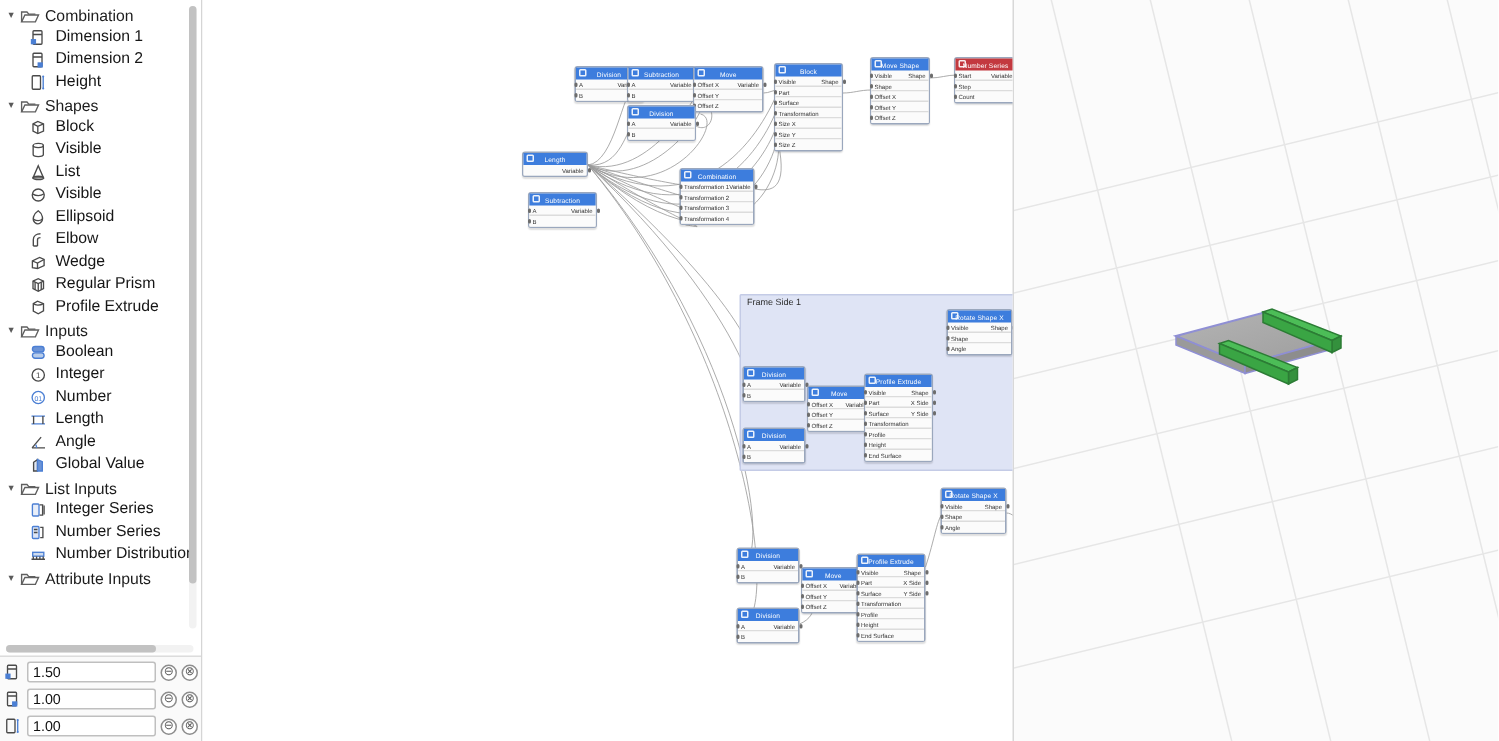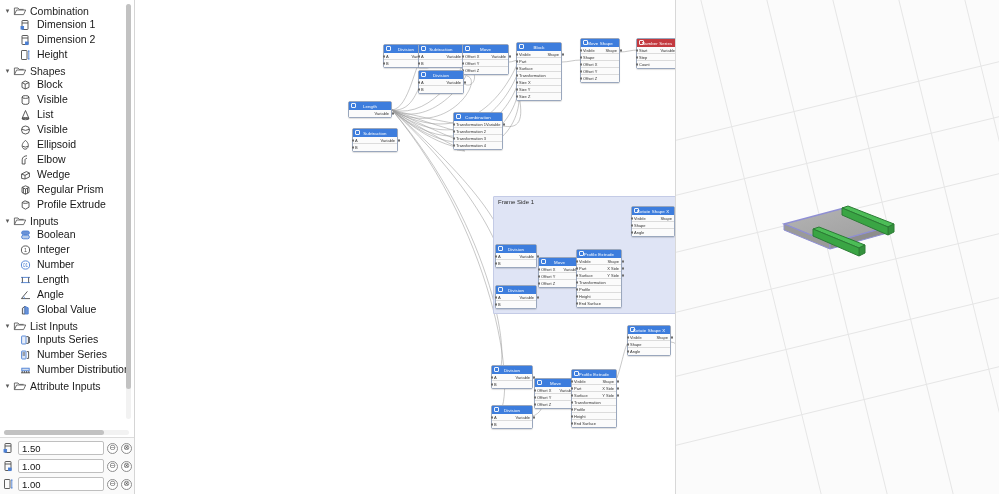--- a/index.html
+++ b/index.html
@@ -390,21 +390,21 @@
             <span class="glabel">List Inputs</span>
           </div>
           <div class="tree-item">
             <span class="ico">
               <svg width="13" height="12" viewBox="0 0 13 12" fill="none" stroke="#4a4a4a" stroke-width="0.9">
                 <rect x="2.6" y="2" width="4.4" height="8" rx="0.6" fill="#e8eef9" stroke="#4b7fd4"></rect>
                 <path d="M7.4 2.6 L9.4 2.6 L9.4 9.4 L7.4 9.4"></path>
                 <line x1="10.4" y1="3" x2="10.4" y2="9"></line>
               </svg>
             </span>
-            <span class="ilabel">Inputs Series</span>
+            <span class="ilabel">Integer Series</span>
           </div>
           <div class="tree-item">
             <span class="ico">
               <svg width="13" height="12" viewBox="0 0 13 12" fill="none" stroke="#4a4a4a" stroke-width="0.9">
                 <rect x="2.6" y="2" width="4.4" height="8" rx="0.6" fill="#dde6f6" stroke="#4b7fd4"></rect>
                 <line x1="3.6" y1="4" x2="6" y2="4"></line>
                 <line x1="3.6" y1="6" x2="6" y2="6"></line>
                 <path d="M7.8 2.6 L9.6 2.6 L9.6 9.4 L7.8 9.4"></path>
               </svg>
             </span>

